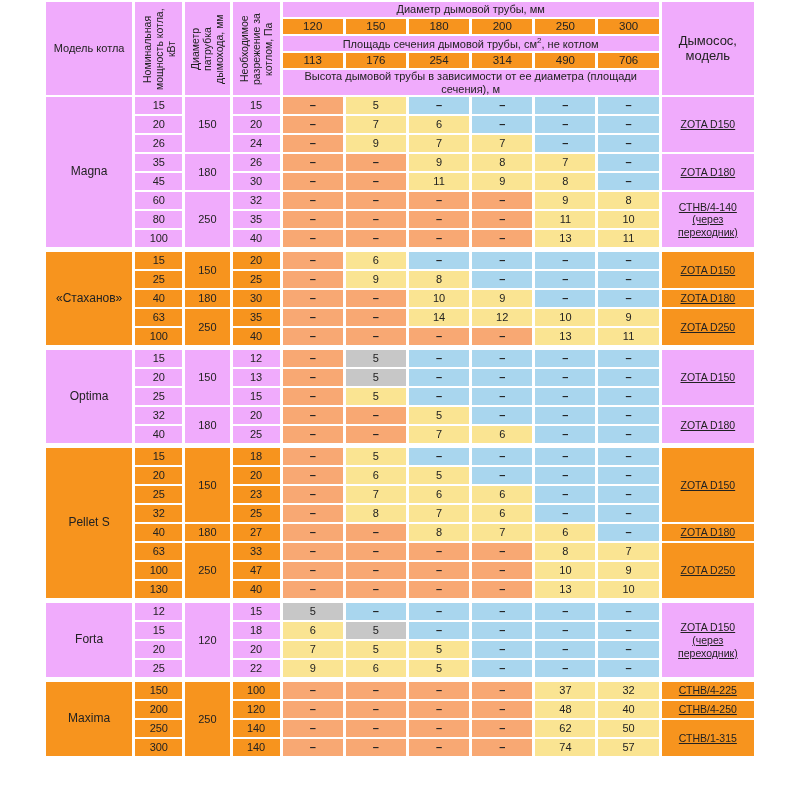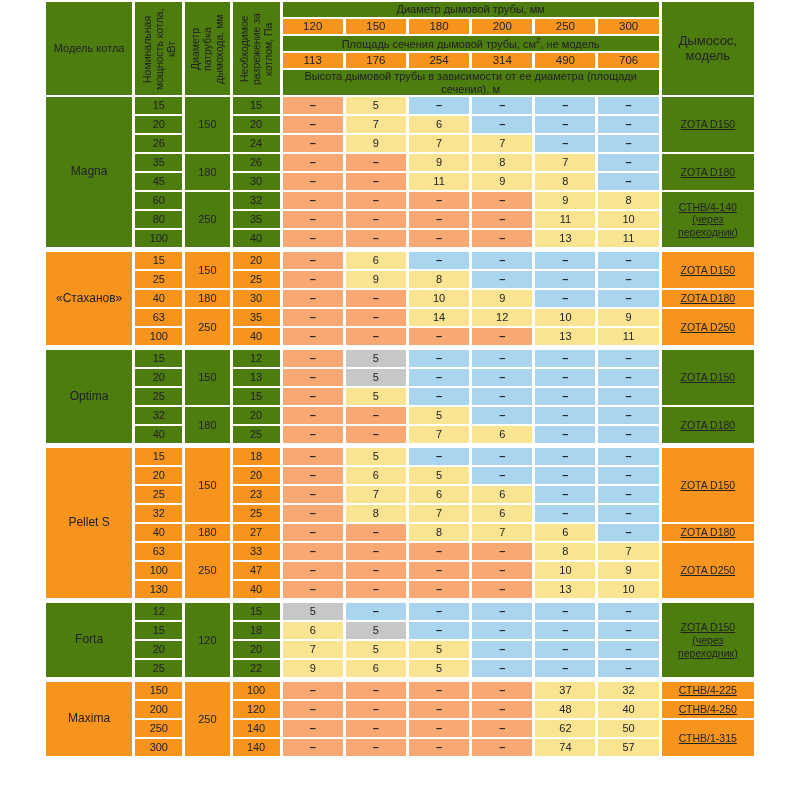--- a/index.html
+++ b/index.html
@@ -22,21 +22,21 @@
   }
   td, th {
     text-align: center;
     vertical-align: middle;
     font-weight: normal;
     padding: 0 1px;
     overflow: hidden;
     line-height: 1.15;
   }
   
-  .c-blue   { background: #4d7c0f; }
+  .c-blue   { background: #f0abfc; }
   .c-orange { background: #F7941E; }
   .c-peach  { background: #F8A873; }
   .c-yellow { background: #FAE492; }
   .c-lblue  { background: #A9D6EE; }
   .c-gray   { background: #C7C7C7; }
 
   thead td { height: 15px; }
   thead td.band { font-size: 11px; }
   thead td.num-band { font-size: 11.5px; }
   thead td.tall { height: 21px; }
@@ -99,21 +99,21 @@
     </tr>
     <tr>
       <td class="c-orange num-band">120</td>
       <td class="c-orange num-band">150</td>
       <td class="c-orange num-band">180</td>
       <td class="c-orange num-band">200</td>
       <td class="c-orange num-band">250</td>
       <td class="c-orange num-band">300</td>
     </tr>
     <tr>
-      <td class="c-blue band" colspan="6"><span>Площадь сечения дымовой трубы, см</span><sup style="font-size:8px">2</sup><span>, не модель</span></td>
+      <td class="c-blue band" colspan="6"><span>Площадь сечения дымовой трубы, см</span><sup style="font-size:8px">2</sup><span>, не котлом</span></td>
     </tr>
     <tr>
       <td class="c-orange num-band">113</td>
       <td class="c-orange num-band">176</td>
       <td class="c-orange num-band">254</td>
       <td class="c-orange num-band">314</td>
       <td class="c-orange num-band">490</td>
       <td class="c-orange num-band">706</td>
     </tr>
     <tr>

